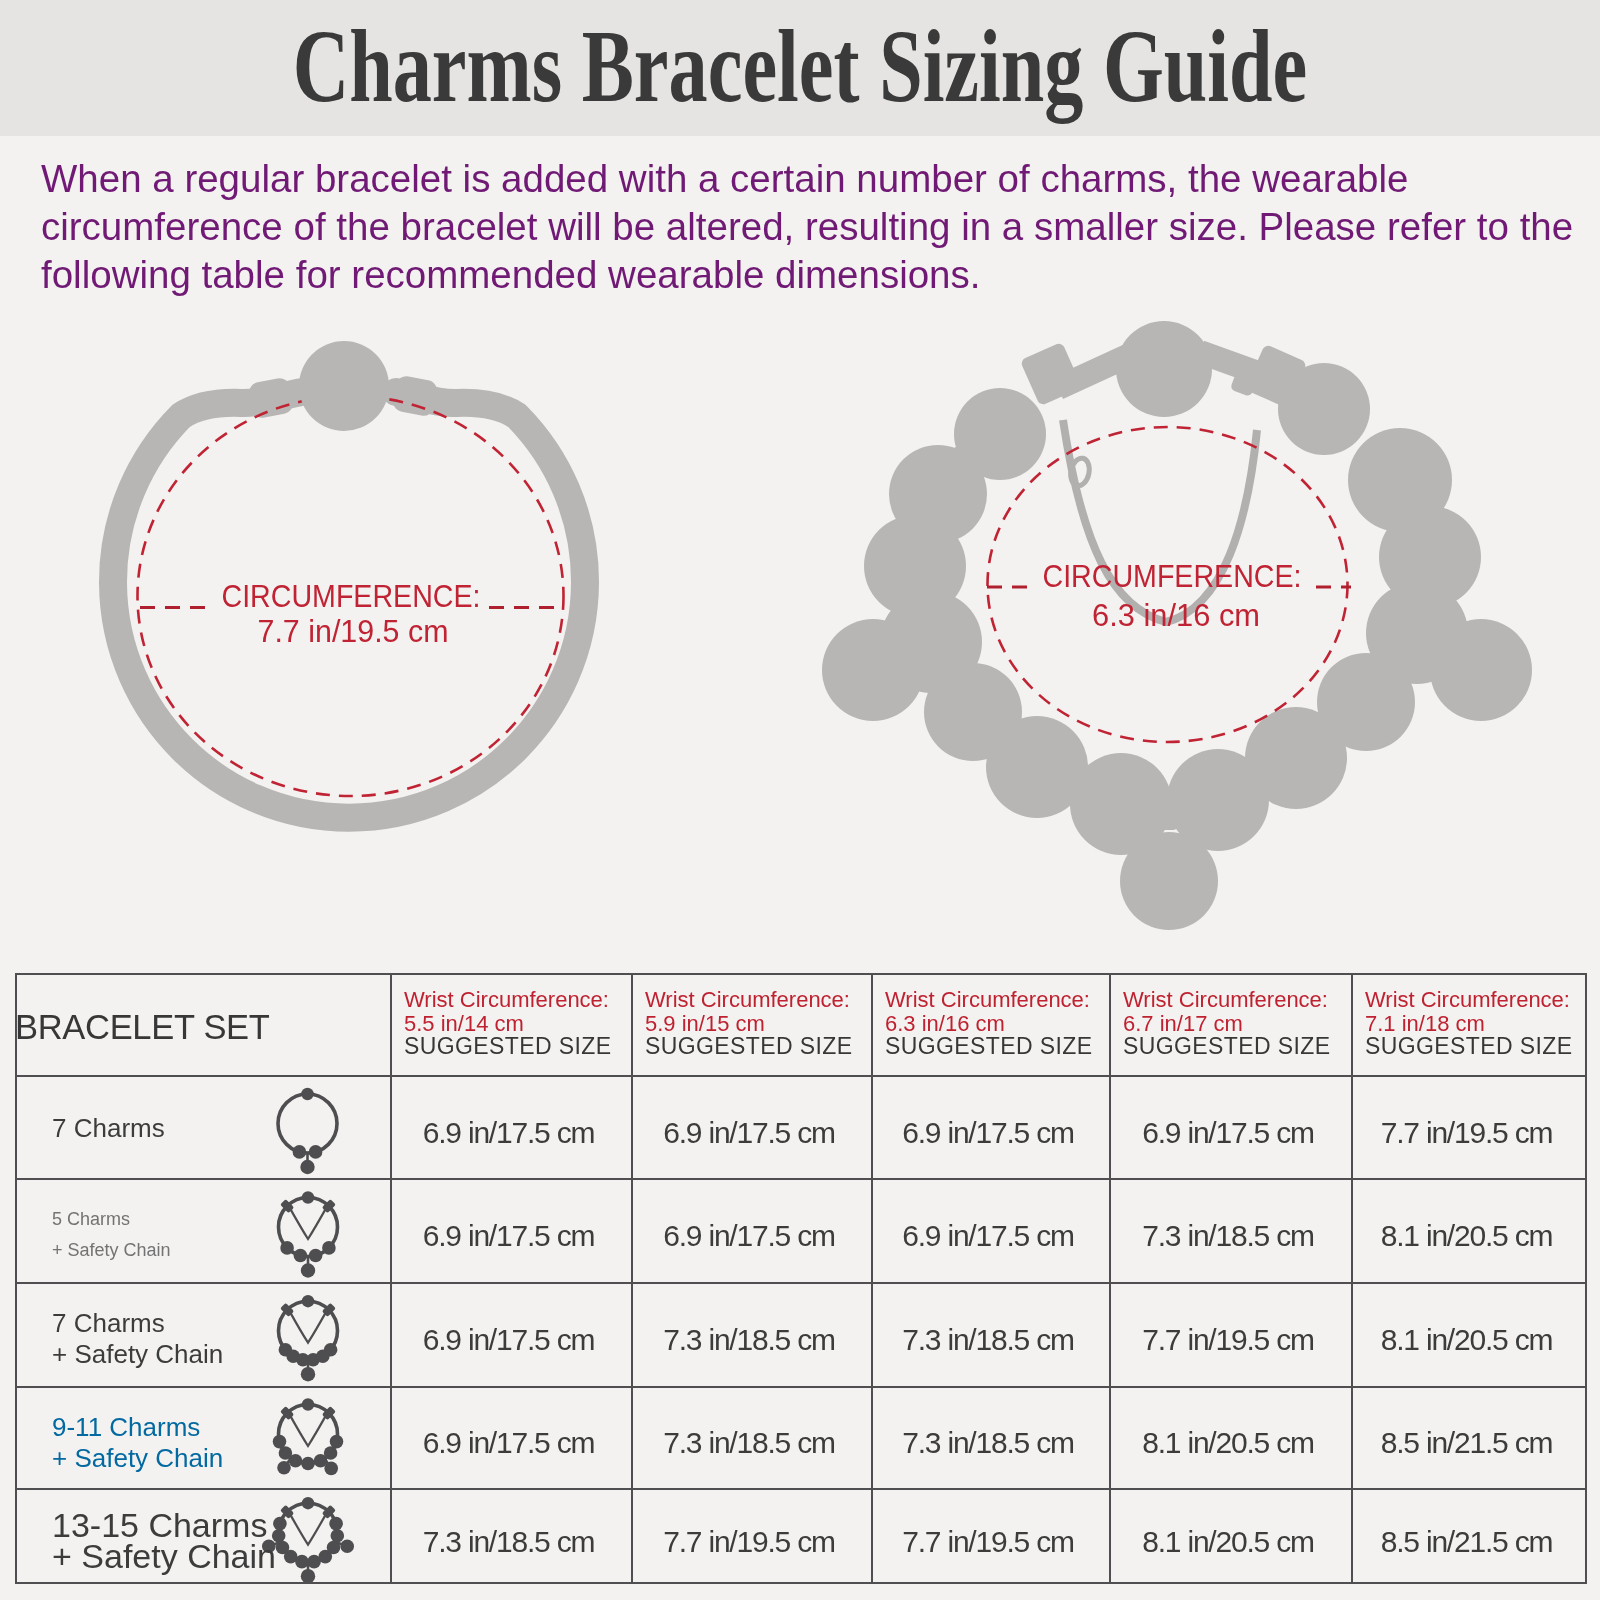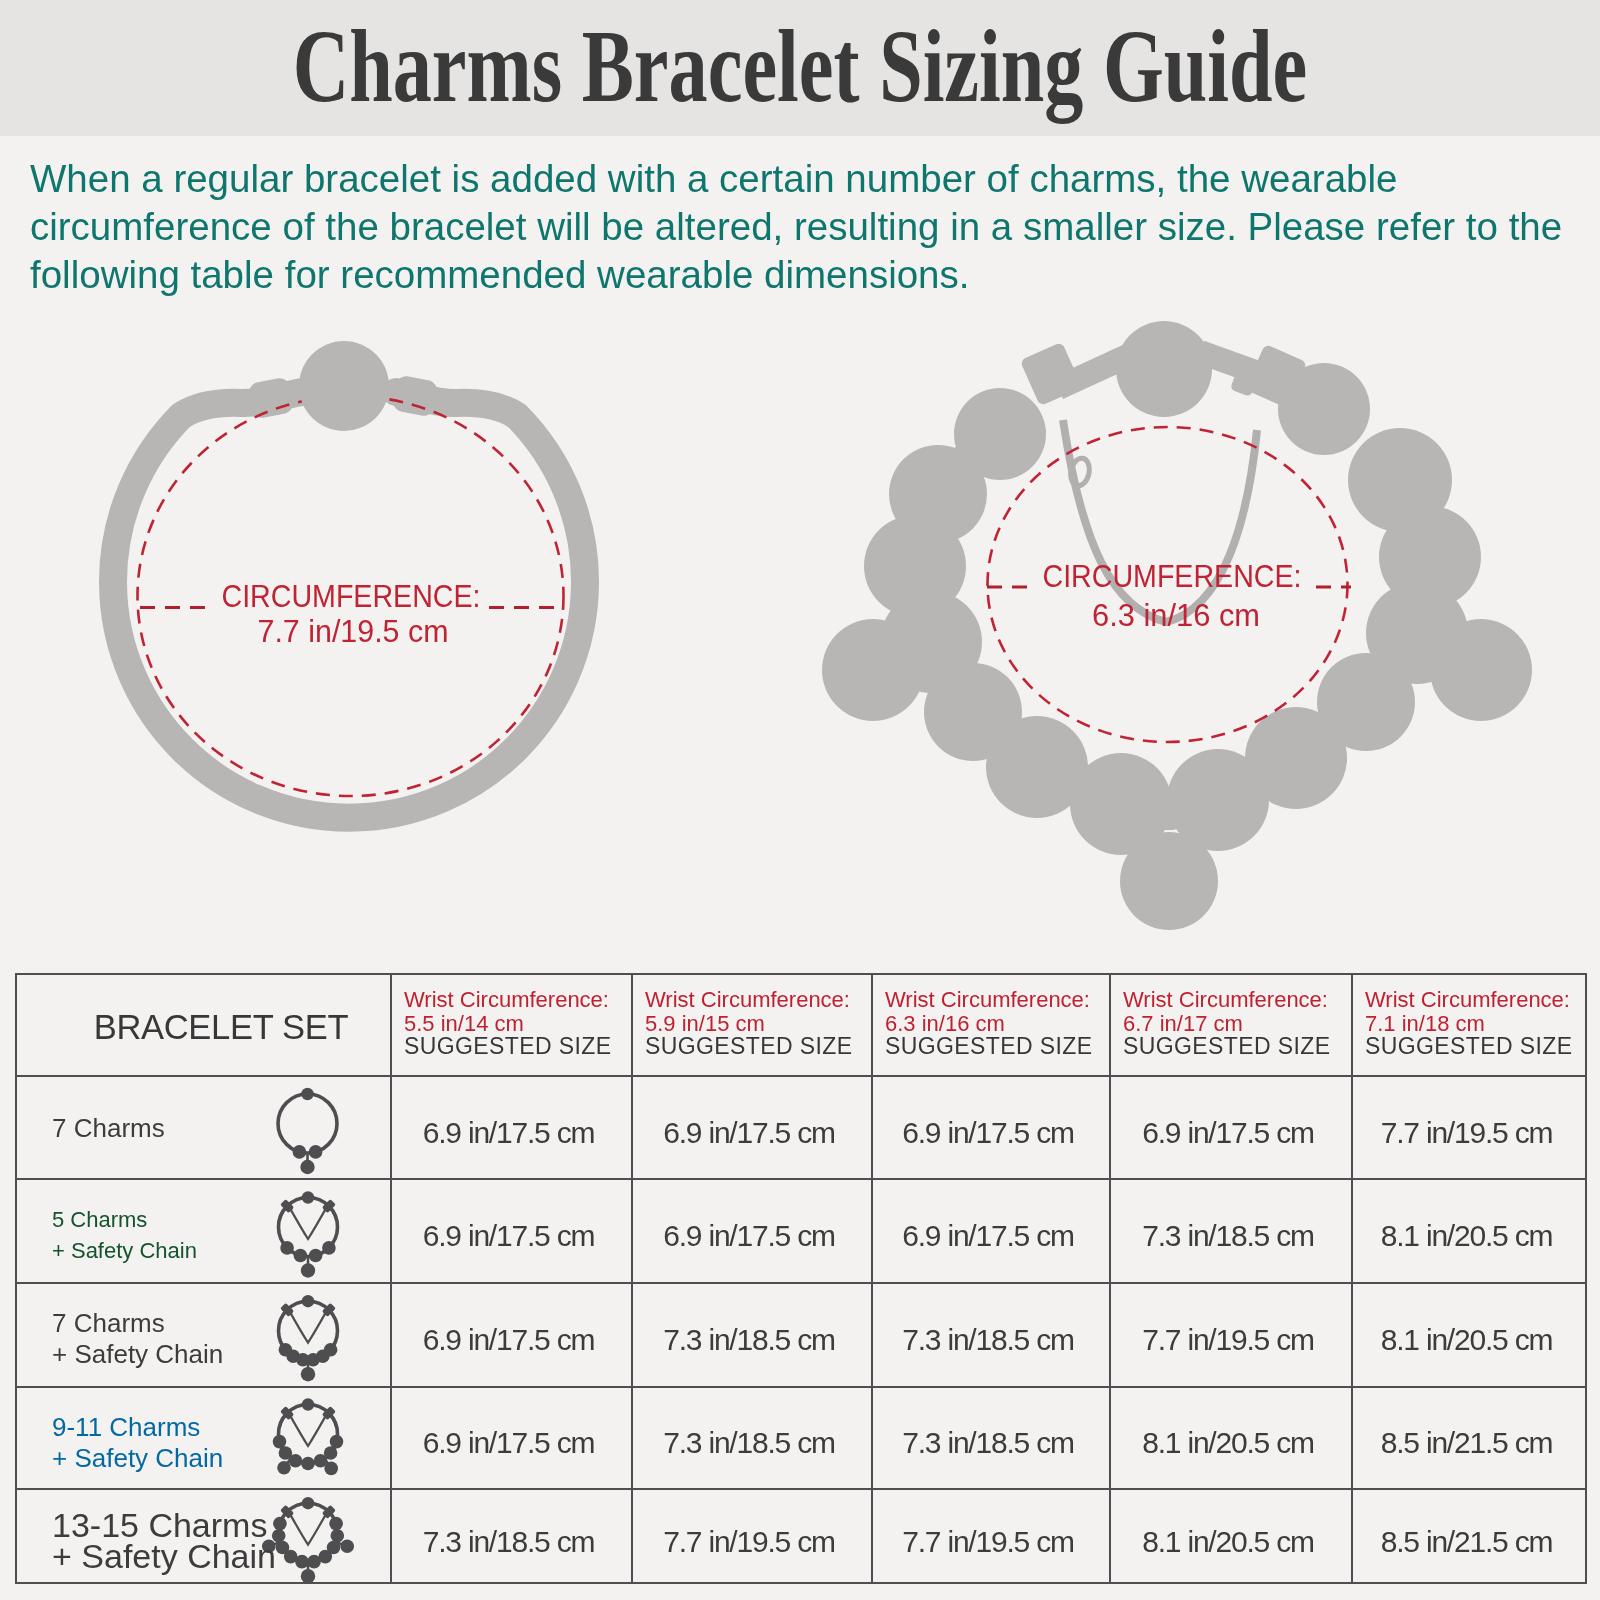--- a/index.html
+++ b/index.html
@@ -1,18 +1,18 @@
 <!DOCTYPE html>
 <html><head><meta charset="utf-8">
 <style>
 html,body{margin:0;padding:0;}
 body{width:1600px;height:1600px;position:relative;background:#f3f2f0;font-family:"Liberation Sans",sans-serif;overflow:hidden;}
 .band{position:absolute;left:0;top:0;width:1600px;height:136px;background:#e5e4e2;}
 .title{position:absolute;left:0;top:14px;width:1600px;text-align:center;font-family:"Liberation Serif",serif;font-size:104px;line-height:104px;font-weight:bold;color:#3a3a3a;transform:scaleX(0.752);transform-origin:800px 0;white-space:nowrap;}
-.para{position:absolute;left:30px;top:155.3px;font-size:38.5px;line-height:48px;color:#0f766e;white-space:nowrap;}
+.para{position:absolute;left:41px;top:155.3px;font-size:38.5px;line-height:48px;color:#701a75;white-space:nowrap;}
 </style></head>
 <body>
 <div class="band"></div>
 <div class="title">Charms Bracelet Sizing Guide</div>
 <div class="para">When a regular bracelet is added with a certain number of charms, the wearable<br>circumference of the bracelet will be altered, resulting in a smaller size. Please refer to the<br>following table for recommended wearable dimensions.</div>
 <svg width="1600" height="1600" viewBox="0 0 1600 1600" style="position:absolute;left:0;top:0;" font-family="Liberation Sans, sans-serif">
 <path d="M 302 392 C 282 395, 262 404, 241 403 C 215 402, 196 406, 181 416 A 236 236 0 1 0 517 416 C 502 406, 483 402, 457 403 C 436 404, 416 395, 396 392" fill="none" stroke="#b7b6b5" stroke-width="28" stroke-linecap="round"></path>
     <rect x="250" y="380" width="42" height="36" rx="11" fill="#b7b6b5" transform="rotate(-11 271 398)"></rect>
     <rect x="394" y="378" width="42" height="36" rx="11" fill="#b7b6b5" transform="rotate(11 415 396)"></rect>
     <ellipse cx="350.5" cy="596" rx="213" ry="200" fill="none" stroke="#c02333" stroke-width="2.6" stroke-dasharray="14 9"></ellipse>
@@ -132,33 +132,33 @@
 <div style="position:absolute;left:390px;top:973px;width:2px;height:611px;background:#4f4f51;"></div>
 <div style="position:absolute;left:631px;top:973px;width:2px;height:611px;background:#4f4f51;"></div>
 <div style="position:absolute;left:871px;top:973px;width:2px;height:611px;background:#4f4f51;"></div>
 <div style="position:absolute;left:1109px;top:973px;width:2px;height:611px;background:#4f4f51;"></div>
 <div style="position:absolute;left:1351px;top:973px;width:2px;height:611px;background:#4f4f51;"></div>
 <div style="position:absolute;left:15px;top:1075px;width:1572px;height:2px;background:#4f4f51;"></div>
 <div style="position:absolute;left:15px;top:1178px;width:1572px;height:2px;background:#4f4f51;"></div>
 <div style="position:absolute;left:15px;top:1282px;width:1572px;height:2px;background:#4f4f51;"></div>
 <div style="position:absolute;left:15px;top:1386px;width:1572px;height:2px;background:#4f4f51;"></div>
 <div style="position:absolute;left:15px;top:1488px;width:1572px;height:2px;background:#4f4f51;"></div>
-<div style="position:absolute;left:15px;top:1007px;width:412px;text-align:center;font-size:34.5px;line-height:40px;letter-spacing:-0.3px;color:#373737;">BRACELET SET</div>
+<div style="position:absolute;left:15px;top:1007px;width:412px;text-align:left;font-size:34.5px;line-height:40px;letter-spacing:-0.3px;color:#373737;">BRACELET SET</div>
 <div style="position:absolute;left:404px;top:988.1px;line-height:23.5px;font-size:22px;color:#bf2130;">Wrist Circumference:<br>5.5 in/14 cm</div>
 <div style="position:absolute;left:404px;top:1033.4px;font-size:23px;line-height:26px;letter-spacing:0.4px;color:#373737;">SUGGESTED SIZE</div>
 <div style="position:absolute;left:645px;top:988.1px;line-height:23.5px;font-size:22px;color:#bf2130;">Wrist Circumference:<br>5.9 in/15 cm</div>
 <div style="position:absolute;left:645px;top:1033.4px;font-size:23px;line-height:26px;letter-spacing:0.4px;color:#373737;">SUGGESTED SIZE</div>
 <div style="position:absolute;left:885px;top:988.1px;line-height:23.5px;font-size:22px;color:#bf2130;">Wrist Circumference:<br>6.3 in/16 cm</div>
 <div style="position:absolute;left:885px;top:1033.4px;font-size:23px;line-height:26px;letter-spacing:0.4px;color:#373737;">SUGGESTED SIZE</div>
 <div style="position:absolute;left:1123px;top:988.1px;line-height:23.5px;font-size:22px;color:#bf2130;">Wrist Circumference:<br>6.7 in/17 cm</div>
 <div style="position:absolute;left:1123px;top:1033.4px;font-size:23px;line-height:26px;letter-spacing:0.4px;color:#373737;">SUGGESTED SIZE</div>
 <div style="position:absolute;left:1365px;top:988.1px;line-height:23.5px;font-size:22px;color:#bf2130;">Wrist Circumference:<br>7.1 in/18 cm</div>
 <div style="position:absolute;left:1365px;top:1033.4px;font-size:23px;line-height:26px;letter-spacing:0.4px;color:#373737;">SUGGESTED SIZE</div>
 <div style="position:absolute;left:52px;top:1112.9px;font-size:26px;line-height:31px;color:#3c3c3c;">7 Charms</div>
-<div style="position:absolute;left:52px;top:1204.3px;font-size:22px;line-height:31px;color:#14532d;">5 Charms<br>+ Safety Chain</div>
+<div style="position:absolute;left:52px;top:1204.3px;font-size:18px;line-height:31px;color:#737373;">5 Charms<br>+ Safety Chain</div>
 <div style="position:absolute;left:52px;top:1308.2px;font-size:26px;line-height:31px;color:#3c3c3c;">7 Charms<br>+ Safety Chain</div>
 <div style="position:absolute;left:52px;top:1411.5px;font-size:26px;line-height:31px;color:#0369a1;">9-11 Charms<br>+ Safety Chain</div>
 <div style="position:absolute;left:52px;top:1510.2px;font-size:34px;line-height:31px;color:#3c3c3c;">13-15 Charms<br>+ Safety Chain</div>
 <div style="position:absolute;left:388px;top:1114.5px;width:241px;text-align:center;font-size:30px;line-height:36px;letter-spacing:-1.2px;color:#3c3c3c;">6.9 in/17.5 cm</div>
 <div style="position:absolute;left:629px;top:1114.5px;width:240px;text-align:center;font-size:30px;line-height:36px;letter-spacing:-1.2px;color:#3c3c3c;">6.9 in/17.5 cm</div>
 <div style="position:absolute;left:869px;top:1114.5px;width:238px;text-align:center;font-size:30px;line-height:36px;letter-spacing:-1.2px;color:#3c3c3c;">6.9 in/17.5 cm</div>
 <div style="position:absolute;left:1107px;top:1114.5px;width:242px;text-align:center;font-size:30px;line-height:36px;letter-spacing:-1.2px;color:#3c3c3c;">6.9 in/17.5 cm</div>
 <div style="position:absolute;left:1349px;top:1114.5px;width:235px;text-align:center;font-size:30px;line-height:36px;letter-spacing:-1.2px;color:#3c3c3c;">7.7 in/19.5 cm</div>
 <div style="position:absolute;left:388px;top:1217.8px;width:241px;text-align:center;font-size:30px;line-height:36px;letter-spacing:-1.2px;color:#3c3c3c;">6.9 in/17.5 cm</div>
 <div style="position:absolute;left:629px;top:1217.8px;width:240px;text-align:center;font-size:30px;line-height:36px;letter-spacing:-1.2px;color:#3c3c3c;">6.9 in/17.5 cm</div>

